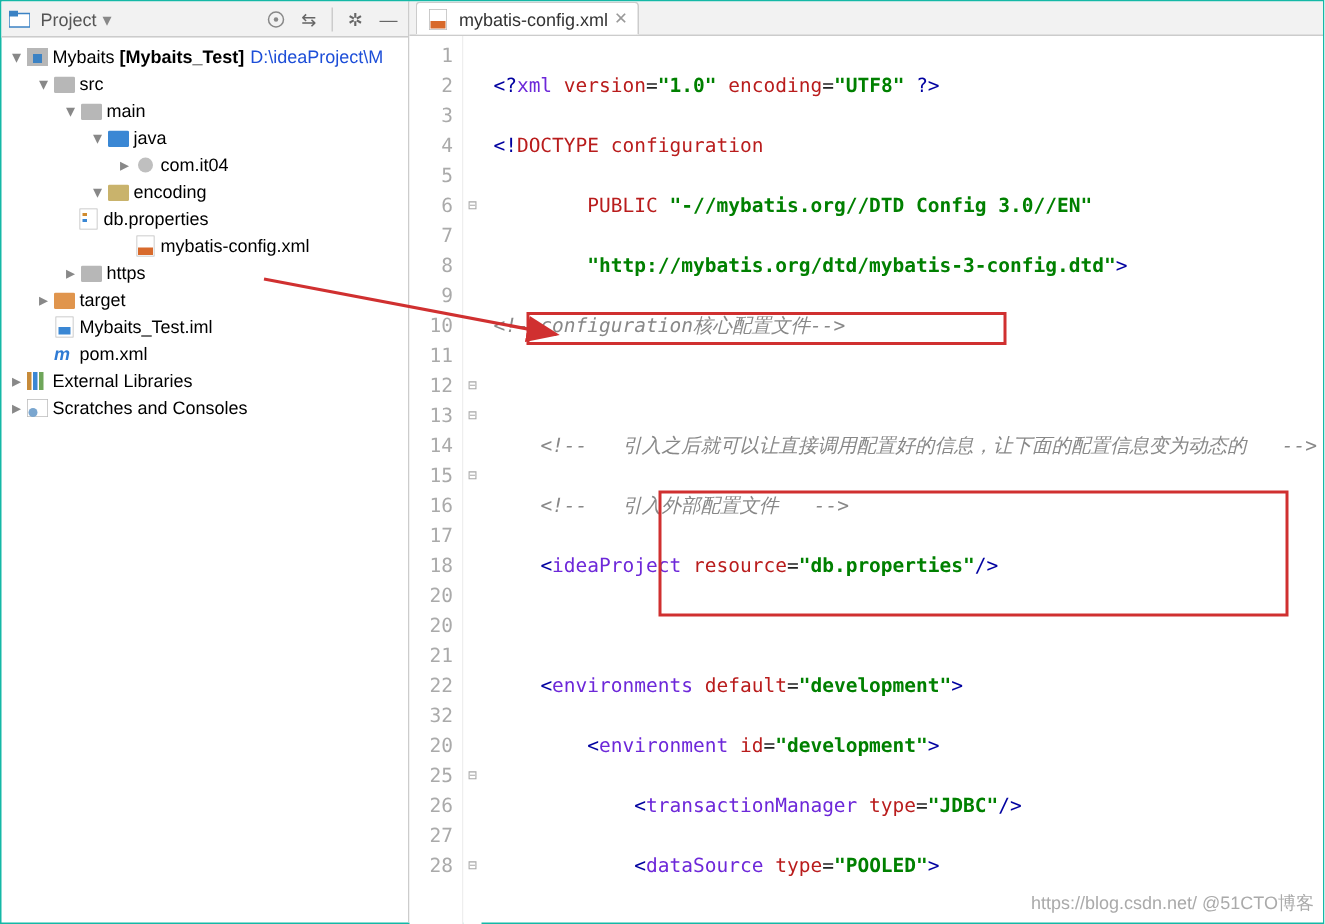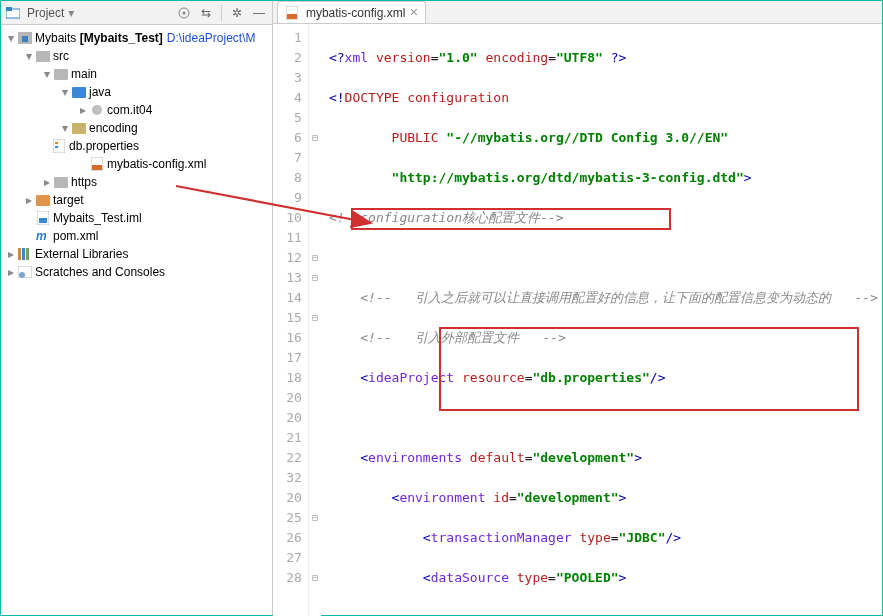--- a/index.html
+++ b/index.html
@@ -319,13 +319,14 @@
 
   <svg class="arrow-svg" width="883" height="616" style="left:0;top:0">
     <defs>
         <marker id="ah" markerWidth="10" markerHeight="8" refX="9" refY="4" orient="auto">
           <path d="M0,0 L10,4 L0,8 z" fill="#d03030"></path>
         </marker>
       </defs>
     <line x1="175" y1="185" x2="370" y2="222" stroke="#d03030" stroke-width="2.2" marker-end="url(#ah)"></line>
   </svg>
 
+  <div class="watermark">https://blog.csdn.net/   @51CTO博客</div>
 </div>
 
 </body></html>

